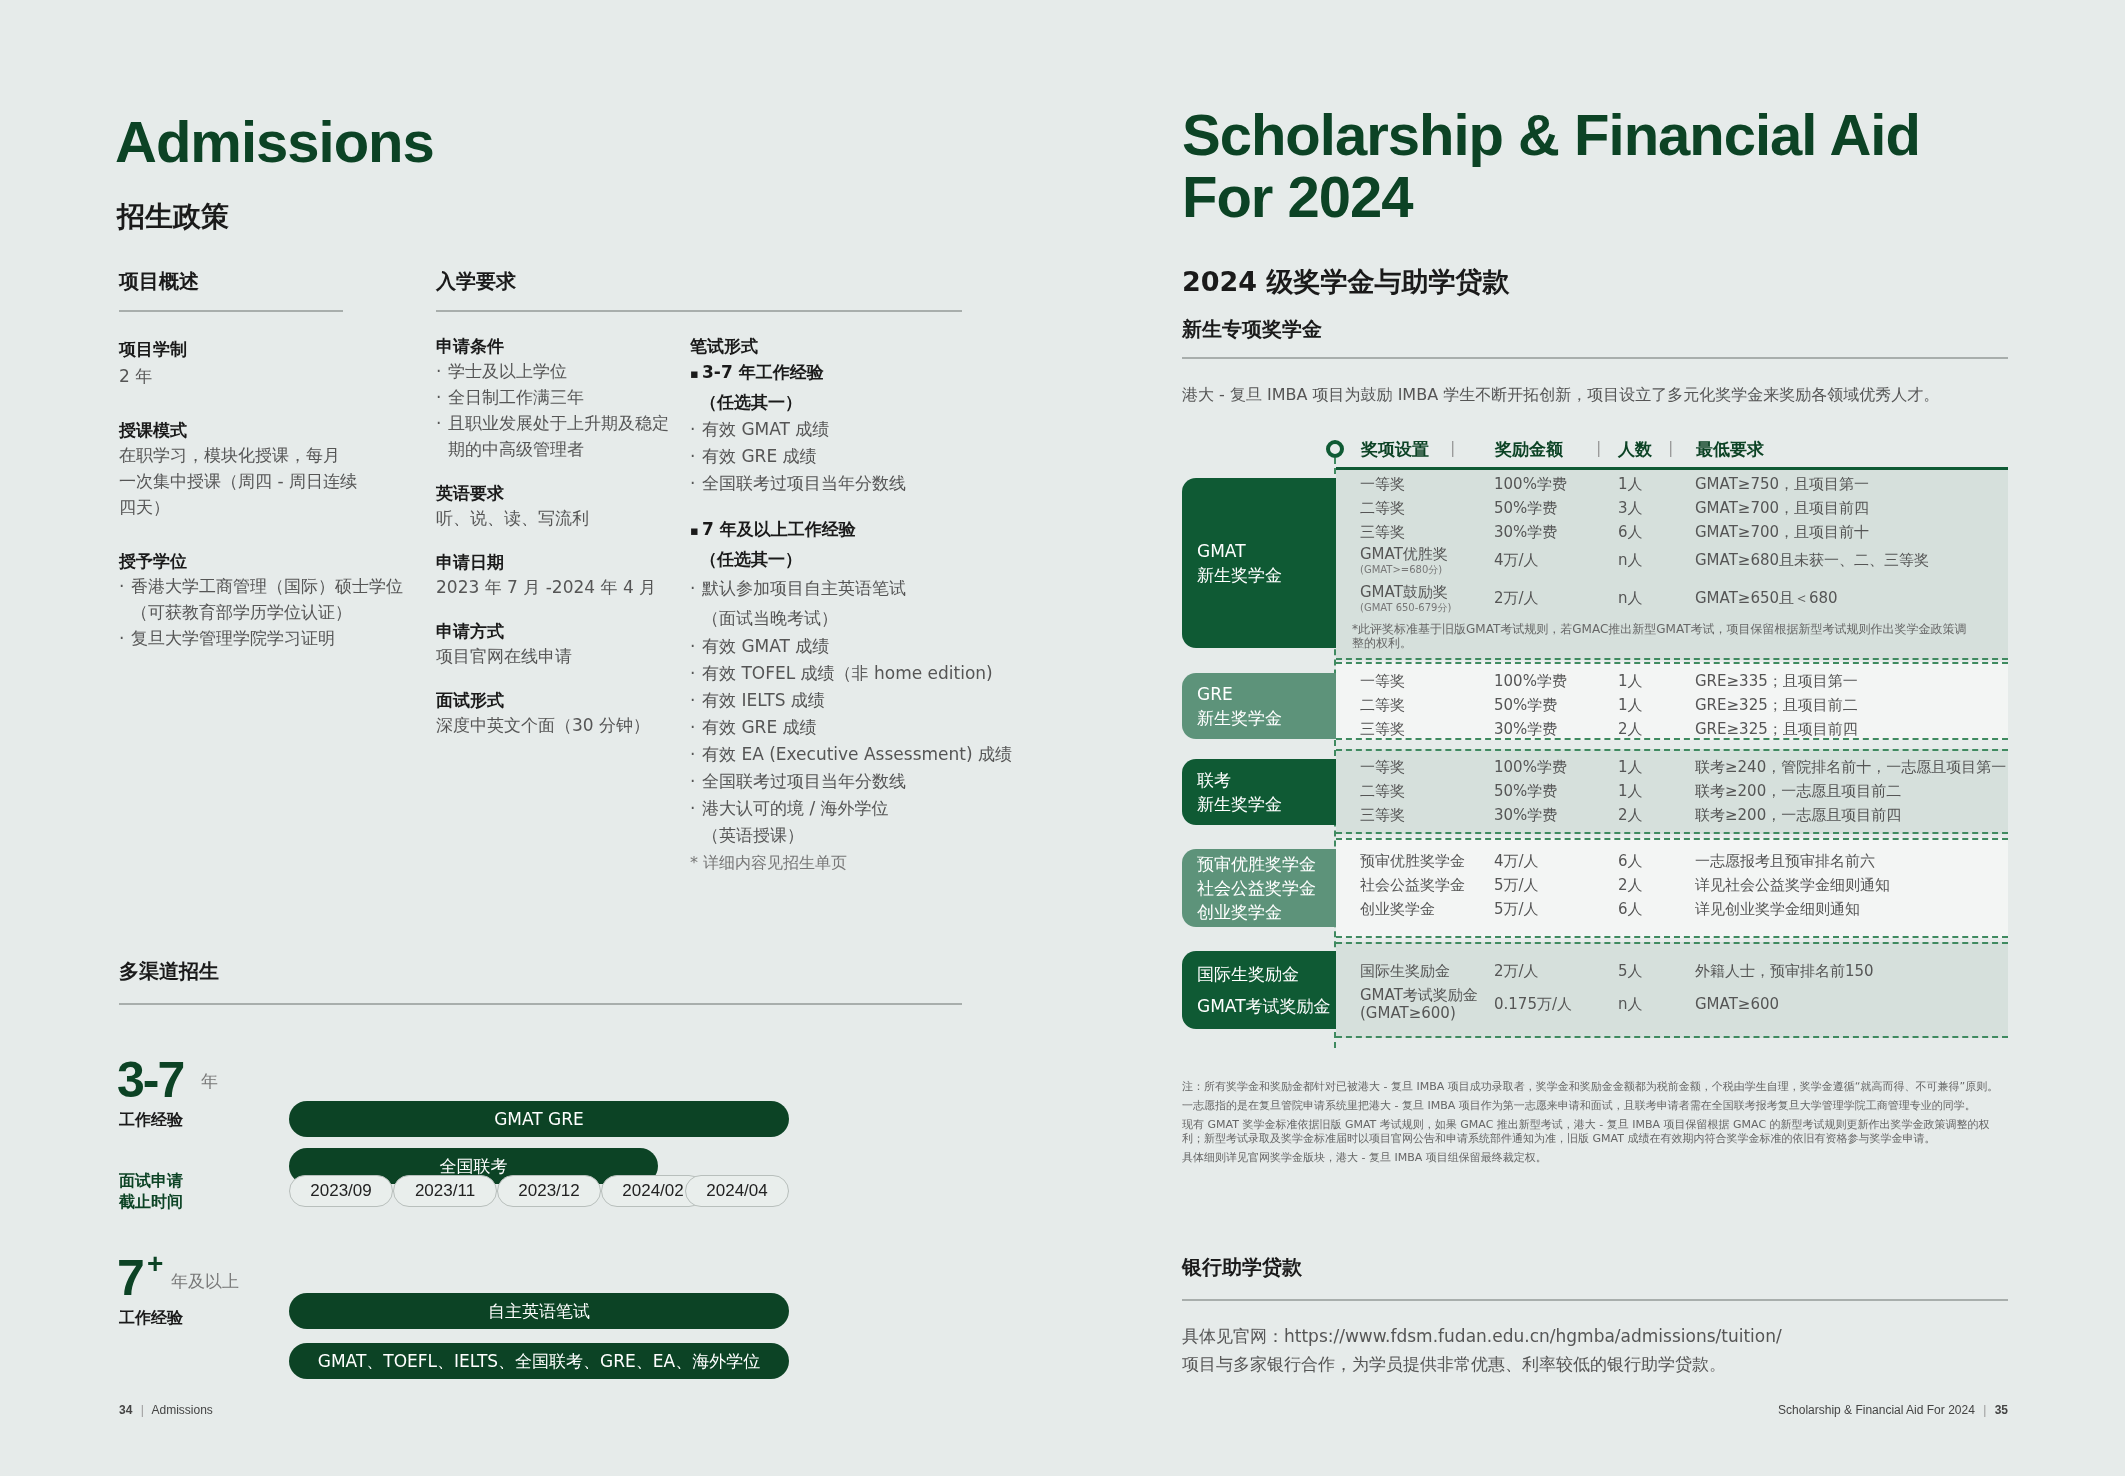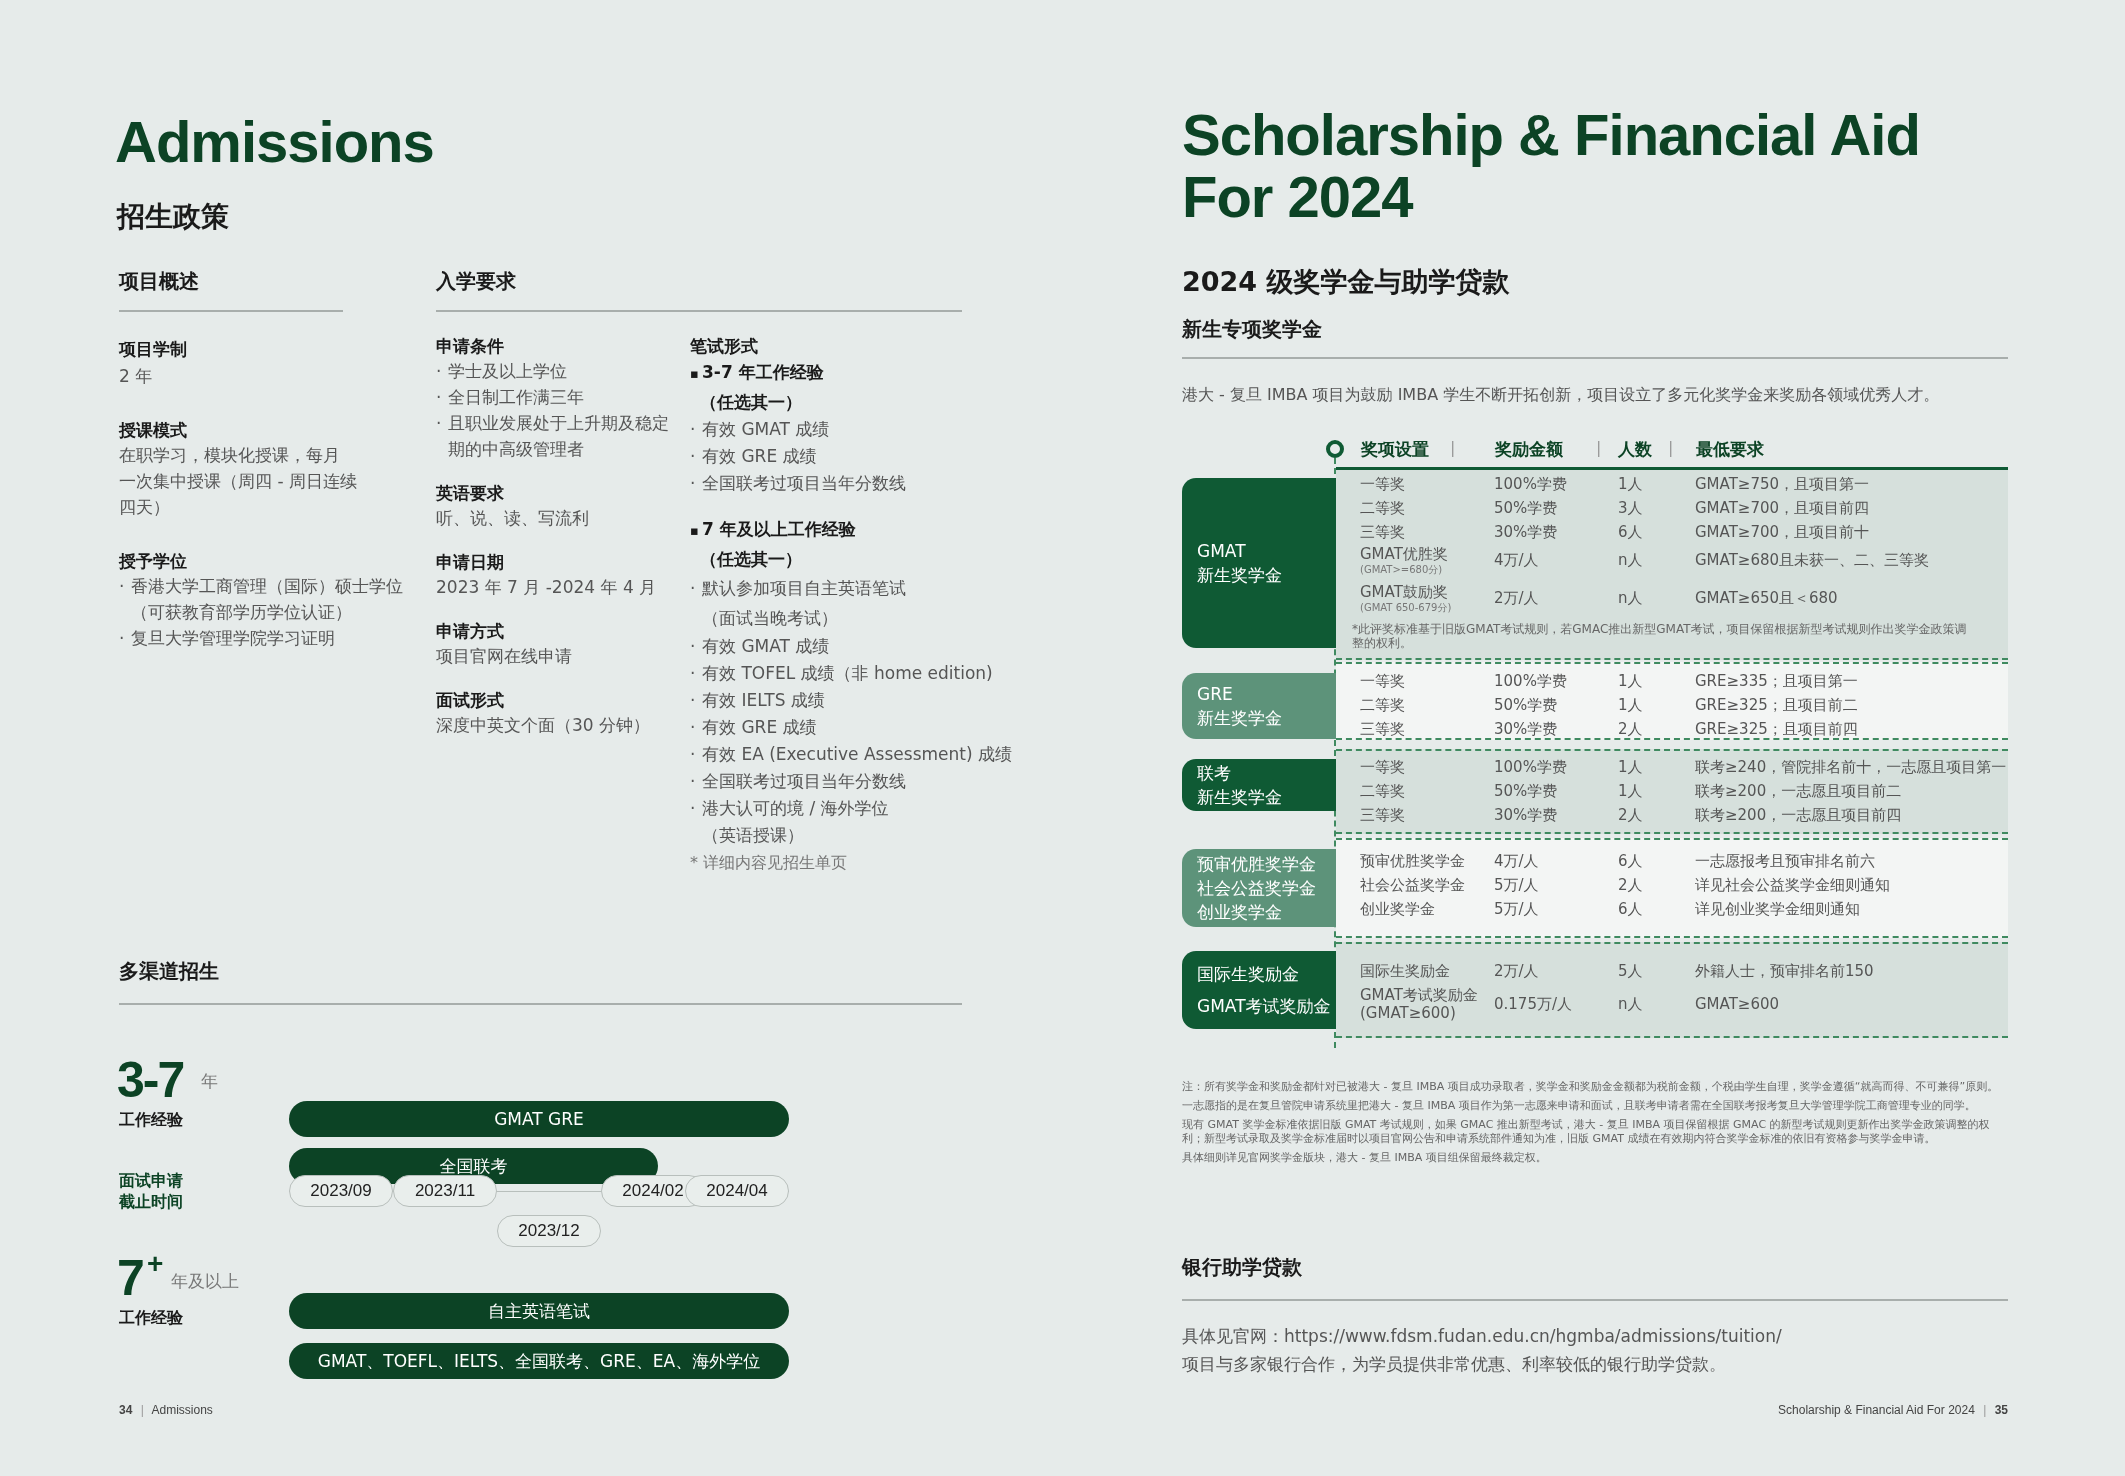--- a/index.html
+++ b/index.html
@@ -107,21 +107,21 @@
 <div class="pill" style="left:289px;top:1053px;width:500px;">GMAT        GRE</div>
 <div class="pill" style="left:289px;top:1100px;width:369px;">全国联考</div>
 
 <div class="abs" style="left:119px;top:1170px;font-size:16px;font-weight:700;color:#0c4325;line-height:21px;">
   <div>面试申请</div>
   <div>截止时间</div>
 </div>
 <div class="date-link" style="left:289px;top:1191px;width:500px;"></div>
 <div class="date-pill" style="left:289px;top:1175px;">2023/09</div>
 <div class="date-pill" style="left:393px;top:1175px;">2023/11</div>
-<div class="date-pill" style="left:497px;top:1175px;margin-top:40px;">2023/12</div>
+<div class="date-pill" style="left:497px;top:1175px;">2023/12</div>
 <div class="date-pill" style="left:601px;top:1175px;">2024/02</div>
 <div class="date-pill" style="left:685px;top:1175px;">2024/04</div>
 
 <div class="abs big-title" style="left:117px;top:1250px;font-size:50px;line-height:56px;">7</div>
 <div class="abs big-title" style="left:147px;top:1248px;font-size:28px;">+</div>
 <div class="abs" style="left:171px;top:1270px;font-size:17px;color:#777;">年及以上</div>
 <div class="abs lbl" style="left:119px;top:1308px;font-size:16px;">工作经验</div>
 
 <div class="pill" style="left:289px;top:1245px;width:500px;">自主英语笔试</div>
 <div class="pill" style="left:289px;top:1295px;width:500px;">GMAT、TOEFL、IELTS、全国联考、GRE、EA、海外学位</div>
@@ -207,21 +207,21 @@
   <span class="c4">GRE≥325；且项目前二</span>
 </div>
 <div class="row" style="top:720px;">
   <span class="c1">三等奖</span>
   <span class="c2">30%学费</span>
   <span class="c3">2人</span>
   <span class="c4">GRE≥325；且项目前四</span>
 </div>
 
 <div class="band tint" style="top:749px;height:85px;"></div>
-<div class="cat-box dark" style="top:759px;height:52px;justify-content:center;">
+<div class="cat-box dark" style="top:759px;height:66px;justify-content:center;">
   <div>联考</div>
   <div>新生奖学金</div>
 </div>
 <div class="row" style="top:758px;">
   <span class="c1">一等奖</span>
   <span class="c2">100%学费</span>
   <span class="c3">1人</span>
   <span class="c4">联考≥240，管院排名前十，一志愿且项目第一</span>
 </div>
 <div class="row" style="top:782px;">

